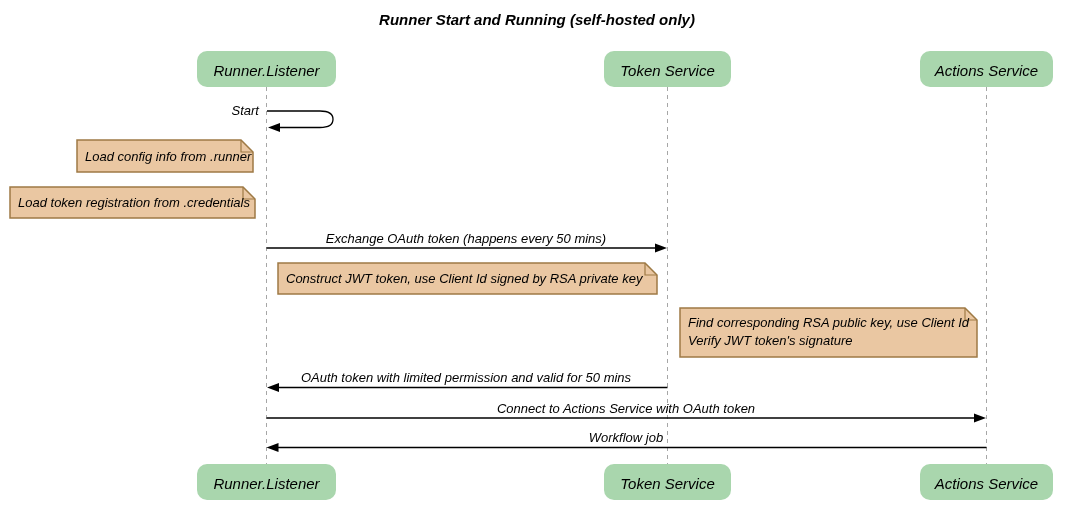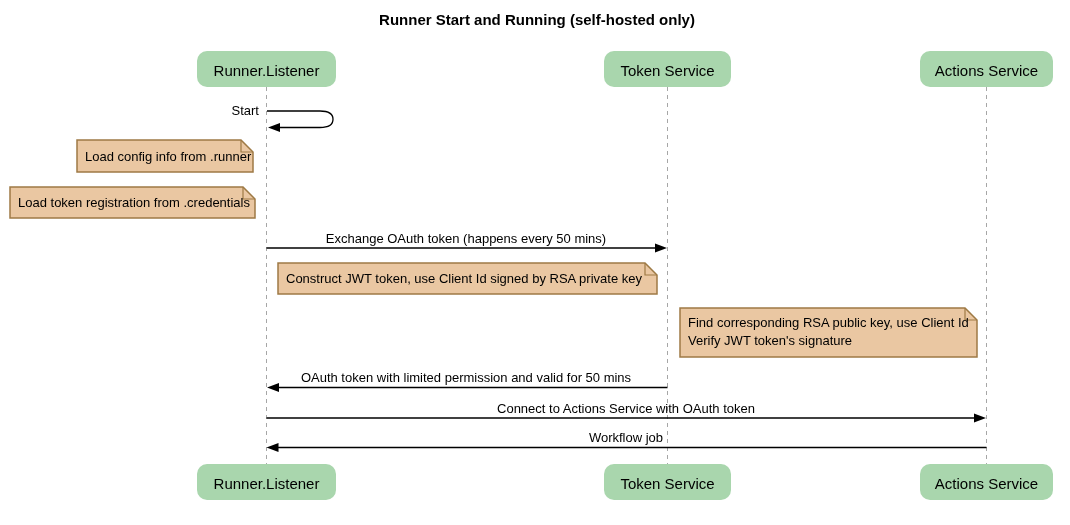--- a/index.html
+++ b/index.html
@@ -6,20 +6,21 @@
     margin: 0;
     padding: 0;
     background: #ffffff;
   }
   .stage {
     position: relative;
     width: 1070px;
     height: 525px;
     background: #ffffff;
     font-family: "Liberation Sans", sans-serif;
+    font-style: italic;
   }
   svg text {
     font-family: "Liberation Sans", sans-serif;
     fill: #000000;
   }
   .title-text {
     font-size: 15px;
     font-weight: bold;
     text-anchor: middle;
   }

